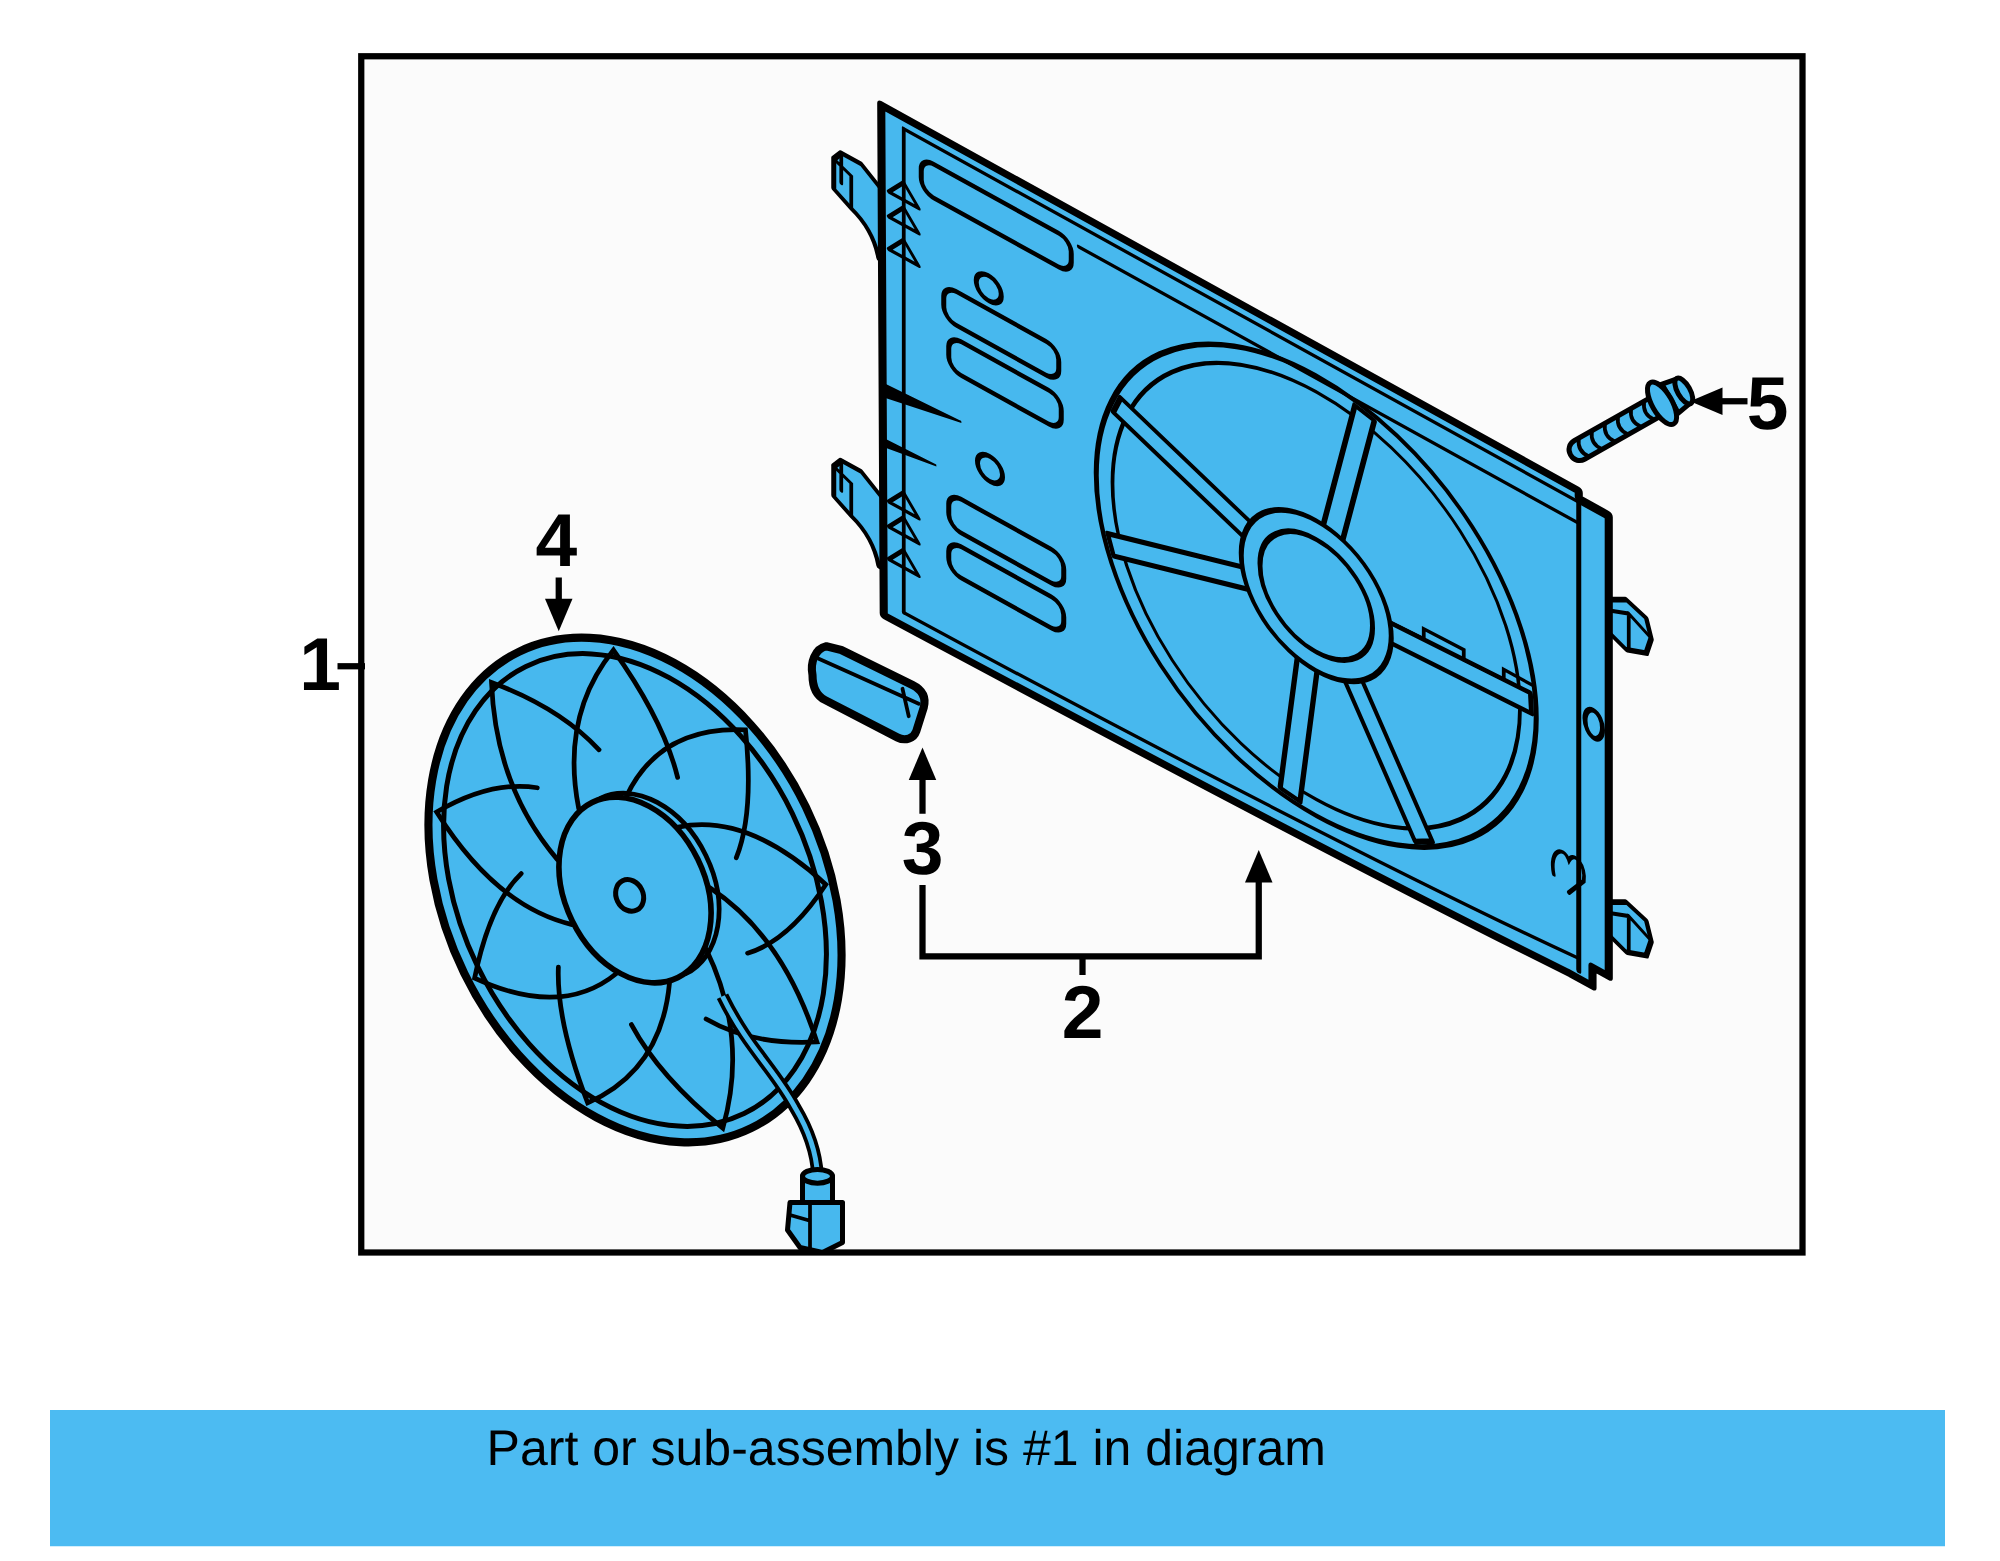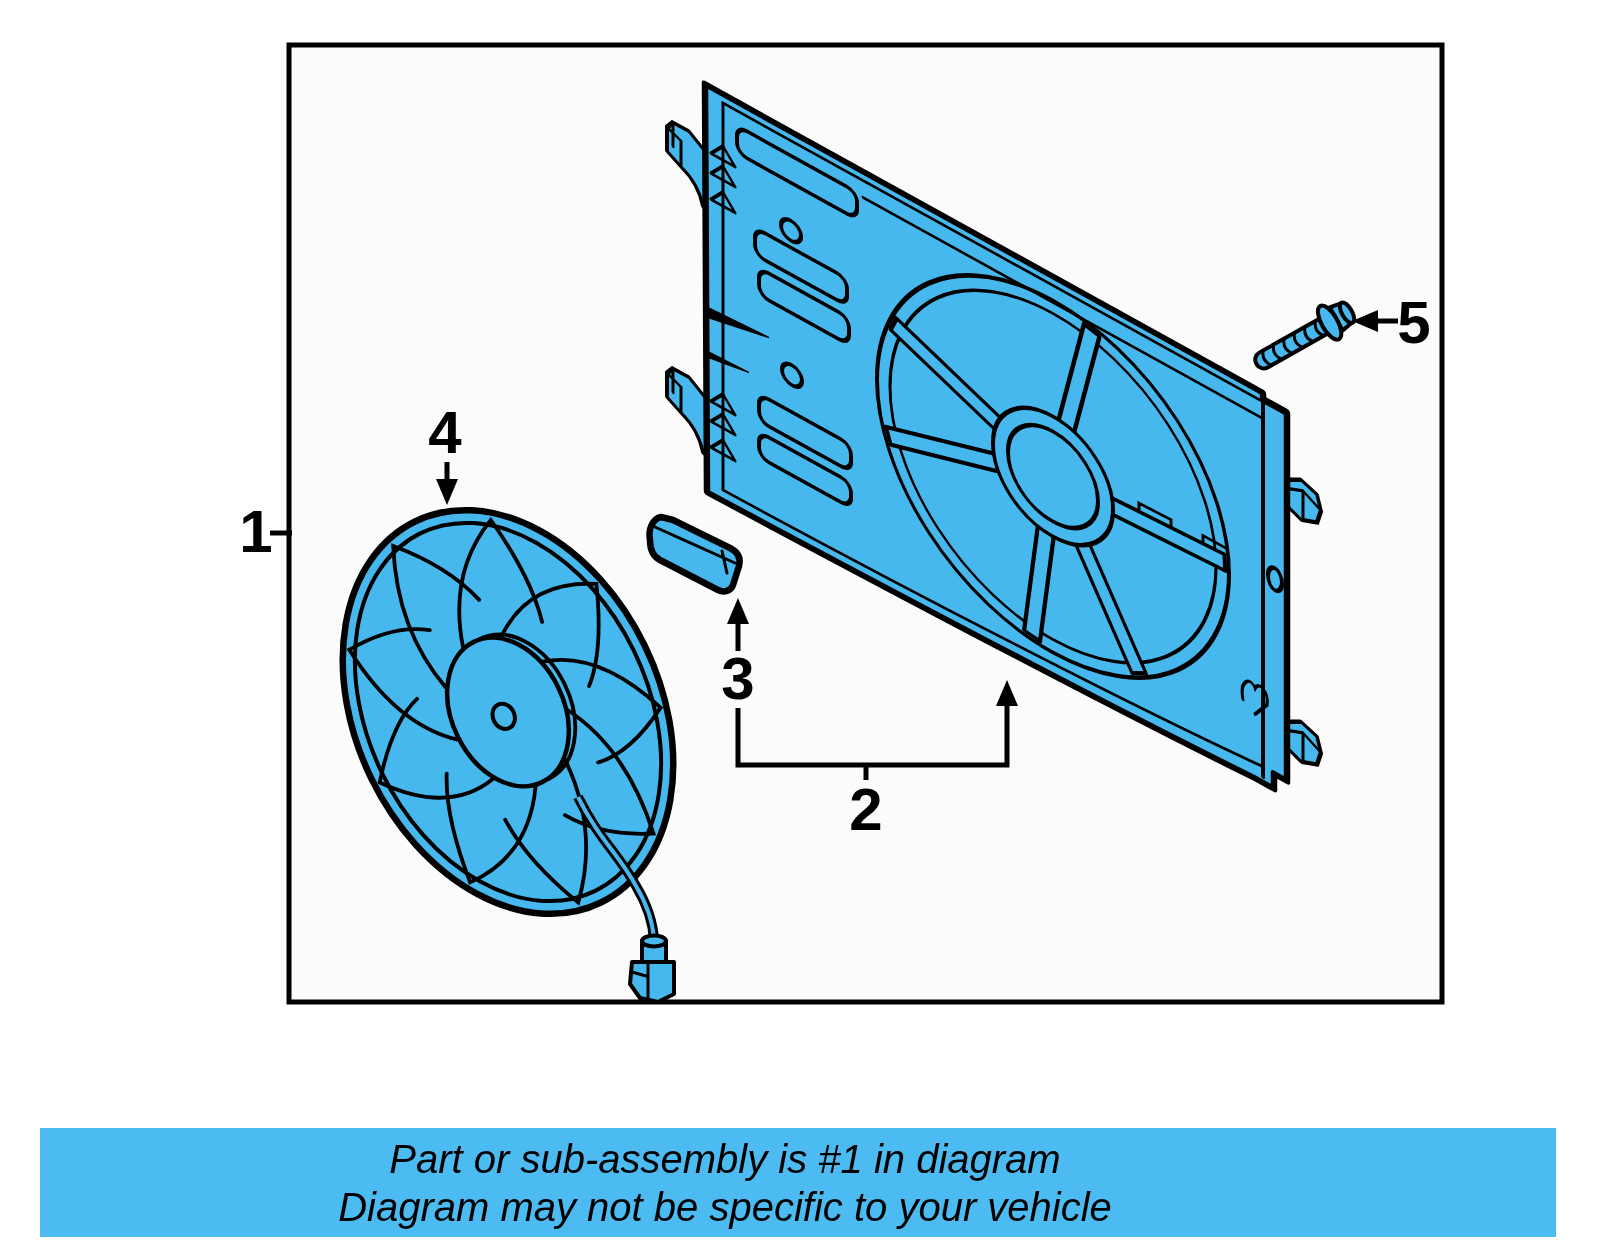--- a/index.html
+++ b/index.html
@@ -12,21 +12,21 @@
   .thin{fill:none;stroke:#000;stroke-width:3;stroke-linecap:round;}
   .decor{fill:none;stroke:#000;stroke-width:3.8;stroke-linecap:round;vector-effect:non-scaling-stroke;}
   .spoke{fill:#47b8ee;stroke:#000;stroke-width:4;stroke-linejoin:round;}
   .tri{fill:none;stroke:#000;stroke-width:3;stroke-linejoin:round;}
   .wedge{fill:#000;stroke:#000;stroke-width:1.5;}
   .callout-line{fill:none;stroke:#000;stroke-width:5;}
   .arrow{fill:#000;stroke:none;}
   .num{font:bold 60px "Liberation Sans", sans-serif;fill:#000;text-anchor:middle;}
   #banner{position:absolute;left:40px;top:1128px;width:1516px;height:109px;
           background:#4cbbf2;color:#000;text-align:center;
-          font-size:40px;line-height:48px;padding-top:7px;box-sizing:border-box;font-style:italic;}
+          font-size:40px;line-height:48px;padding-top:7px;box-sizing:border-box;}
   #banner .inner{width:1370px;margin:0;}
 </style>
 </head>
 <body>
 
 <div id="stage">
 <svg width="1600" height="1249" viewBox="0 0 1600 1249">
 
   <rect x="289" y="45" width="1153" height="957" fill="#fbfbfb" stroke="#000" stroke-width="5"></rect>
 
@@ -159,16 +159,15 @@
   <g>
     <polygon class="arrow" points="1352,321 1378,310 1378,332"></polygon>
     <path class="callout-line" d="M 1374,321 L 1398,321"></path>
     <text class="num" x="1414" y="343">5</text>
   </g>
 </svg>
 
 <div id="banner">
   <div class="inner">
     <div>Part or sub-assembly is #1 in diagram</div>
-    <div>Diagram may not be specific to your vehicle</div>
   </div>
 </div>
 </div>
 
 </body></html>

